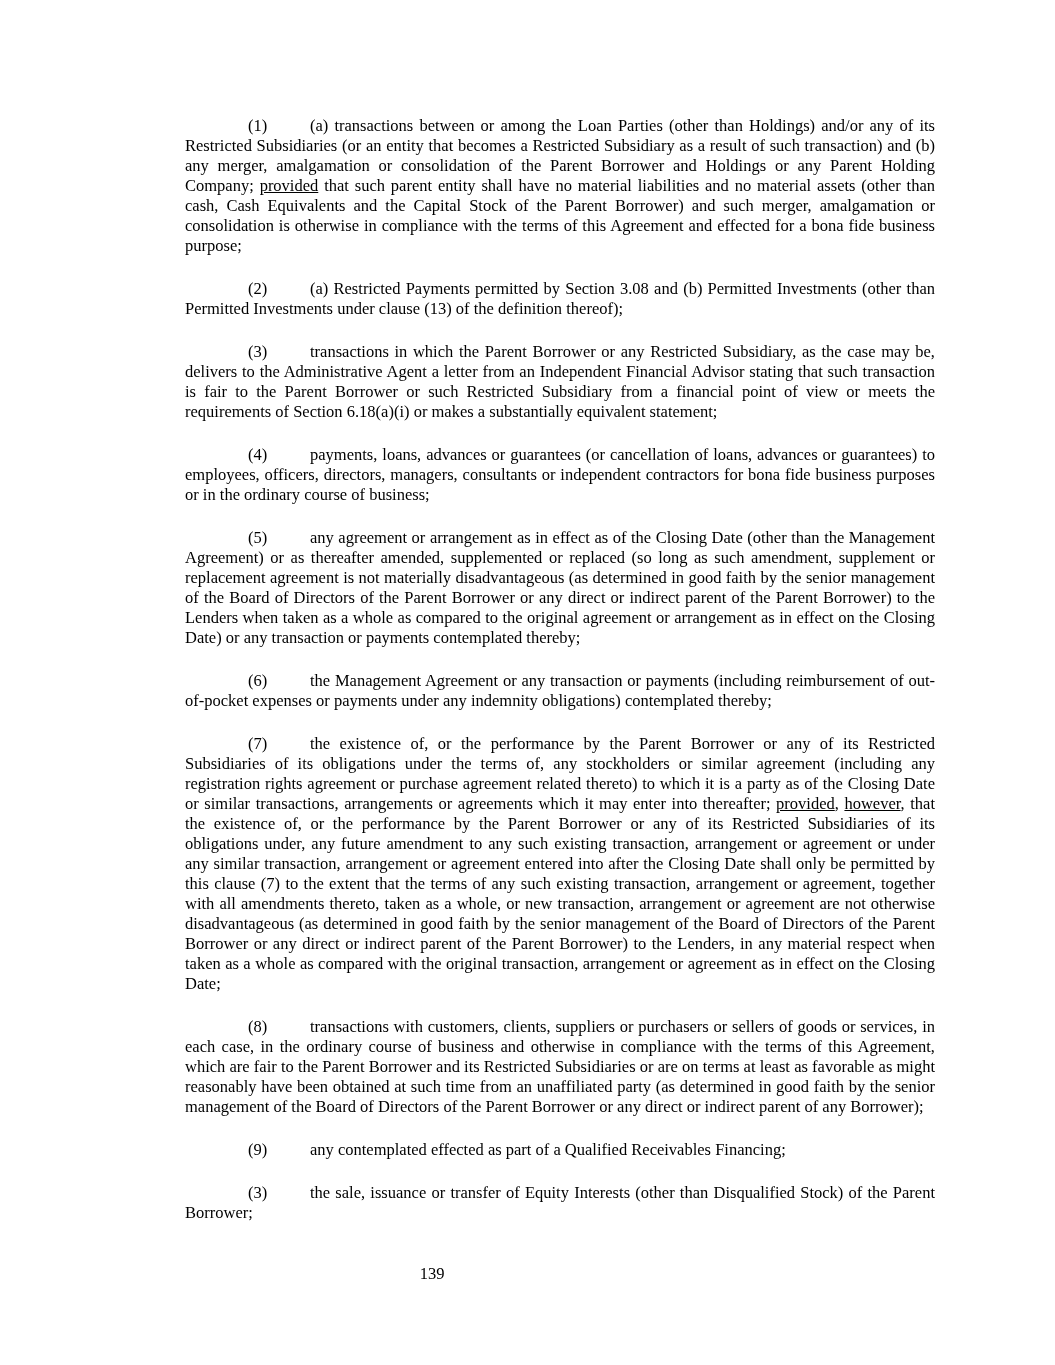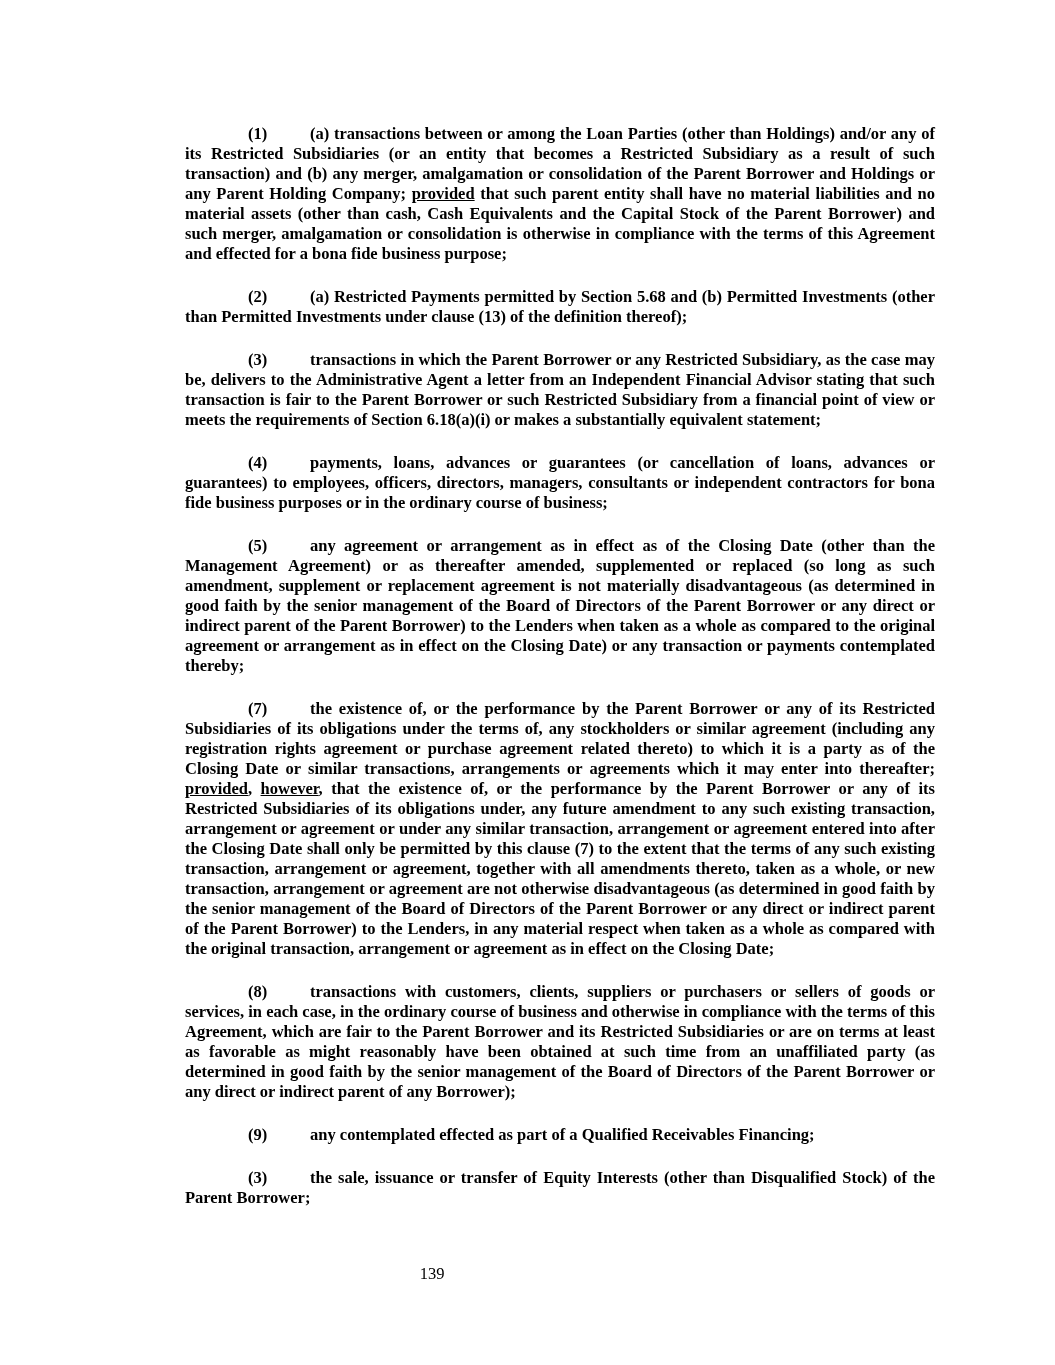--- a/index.html
+++ b/index.html
@@ -18,24 +18,23 @@
   }
   .doc-body {
     position: absolute;
     left: 185px;
     top: 112px;
     width: 750px;
     font-size: 16.5px;
     line-height: 20px;
   }
   .para {
-    margin: 12px 0 23px 0;
+    margin: 4px 0 23px 0;
     text-align: justify;
     text-indent: 63px;
-    font-weight: bold;
   }
   .para-num {
     display: inline-block;
     width: 62px;
     text-indent: 0;
   }
   .u {
     text-decoration: underline;
   }
   .page-number {
@@ -47,23 +46,24 @@
     font-size: 16.5px;
     line-height: 20px;
   }
 </style>
 </head>
 <body>
 
 <div class="page">
   <div class="doc-body">
       <p class="para"><span class="para-num">(1)</span><span>(a) transactions between or among the Loan Parties (other than Holdings) and/or any of its Restricted Subsidiaries (or an entity that becomes a Restricted Subsidiary as a result of such transaction) and (b) any merger, amalgamation or consolidation of the Parent Borrower and Holdings or any Parent Holding Company; </span><span class="u">provided</span><span> that such parent entity shall have no material liabilities and no material assets (other than cash, Cash Equivalents and the Capital Stock of the Parent Borrower) and such merger, amalgamation or consolidation is otherwise in compliance with the terms of this Agreement and effected for a bona fide business purpose;</span></p>
-      <p class="para"><span class="para-num">(2)</span><span>(a) Restricted Payments permitted by Section 5.68 and (b) Permitted Investments (other than Permitted Investments under clause (13) of the definition thereof);</span></p>
+      <p class="para"><span class="para-num">(2)</span><span>(a) Restricted Payments permitted by Section 3.08 and (b) Permitted Investments (other than Permitted Investments under clause (13) of the definition thereof);</span></p>
       <p class="para"><span class="para-num">(3)</span><span>transactions in which the Parent Borrower or any Restricted Subsidiary, as the case may be, delivers to the Administrative Agent a letter from an Independent Financial Advisor stating that such transaction is fair to the Parent Borrower or such Restricted Subsidiary from a financial point of view or meets the requirements of Section 6.18(a)(i) or makes a substantially equivalent statement;</span></p>
       <p class="para"><span class="para-num">(4)</span><span>payments, loans, advances or guarantees (or cancellation of loans, advances or guarantees) to employees, officers, directors, managers, consultants or independent contractors for bona fide business purposes or in the ordinary course of business;</span></p>
       <p class="para"><span class="para-num">(5)</span><span>any agreement or arrangement as in effect as of the Closing Date (other than the Management Agreement) or as thereafter amended, supplemented or replaced (so long as such amendment, supplement or replacement agreement is not materially disadvantageous (as determined in good faith by the senior management of the Board of Directors of the Parent Borrower or any direct or indirect parent of the Parent Borrower) to the Lenders when taken as a whole as compared to the original agreement or arrangement as in effect on the Closing Date) or any transaction or payments contemplated thereby;</span></p>
+      <p class="para"><span class="para-num">(6)</span><span>the Management Agreement or any transaction or payments (including reimbursement of out-of-pocket expenses or payments under any indemnity obligations) contemplated thereby;</span></p>
       <p class="para"><span class="para-num">(7)</span><span>the existence of, or the performance by the Parent Borrower or any of its Restricted Subsidiaries of its obligations under the terms of, any stockholders or similar agreement (including any registration rights agreement or purchase agreement related thereto) to which it is a party as of the Closing Date or similar transactions, arrangements or agreements which it may enter into thereafter; </span><span class="u">provided</span><span>, </span><span class="u">however</span><span>, that the existence of, or the performance by the Parent Borrower or any of its Restricted Subsidiaries of its obligations under, any future amendment to any such existing transaction, arrangement or agreement or under any similar transaction, arrangement or agreement entered into after the Closing Date shall only be permitted by this clause (7) to the extent that the terms of any such existing transaction, arrangement or agreement, together with all amendments thereto, taken as a whole, or new transaction, arrangement or agreement are not otherwise disadvantageous (as determined in good faith by the senior management of the Board of Directors of the Parent Borrower or any direct or indirect parent of the Parent Borrower) to the Lenders, in any material respect when taken as a whole as compared with the original transaction, arrangement or agreement as in effect on the Closing Date;</span></p>
       <p class="para"><span class="para-num">(8)</span><span>transactions with customers, clients, suppliers or purchasers or sellers of goods or services, in each case, in the ordinary course of business and otherwise in compliance with the terms of this Agreement, which are fair to the Parent Borrower and its Restricted Subsidiaries or are on terms at least as favorable as might reasonably have been obtained at such time from an unaffiliated party (as determined in good faith by the senior management of the Board of Directors of the Parent Borrower or any direct or indirect parent of any Borrower);</span></p>
       <p class="para"><span class="para-num">(9)</span><span>any contemplated effected as part of a Qualified Receivables Financing;</span></p>
       <p class="para"><span class="para-num">(3)</span><span>the sale, issuance or transfer of Equity Interests (other than Disqualified Stock) of the Parent Borrower;</span></p>
     </div>
   <div class="page-number">139</div>
 </div>
 
 </body></html>

